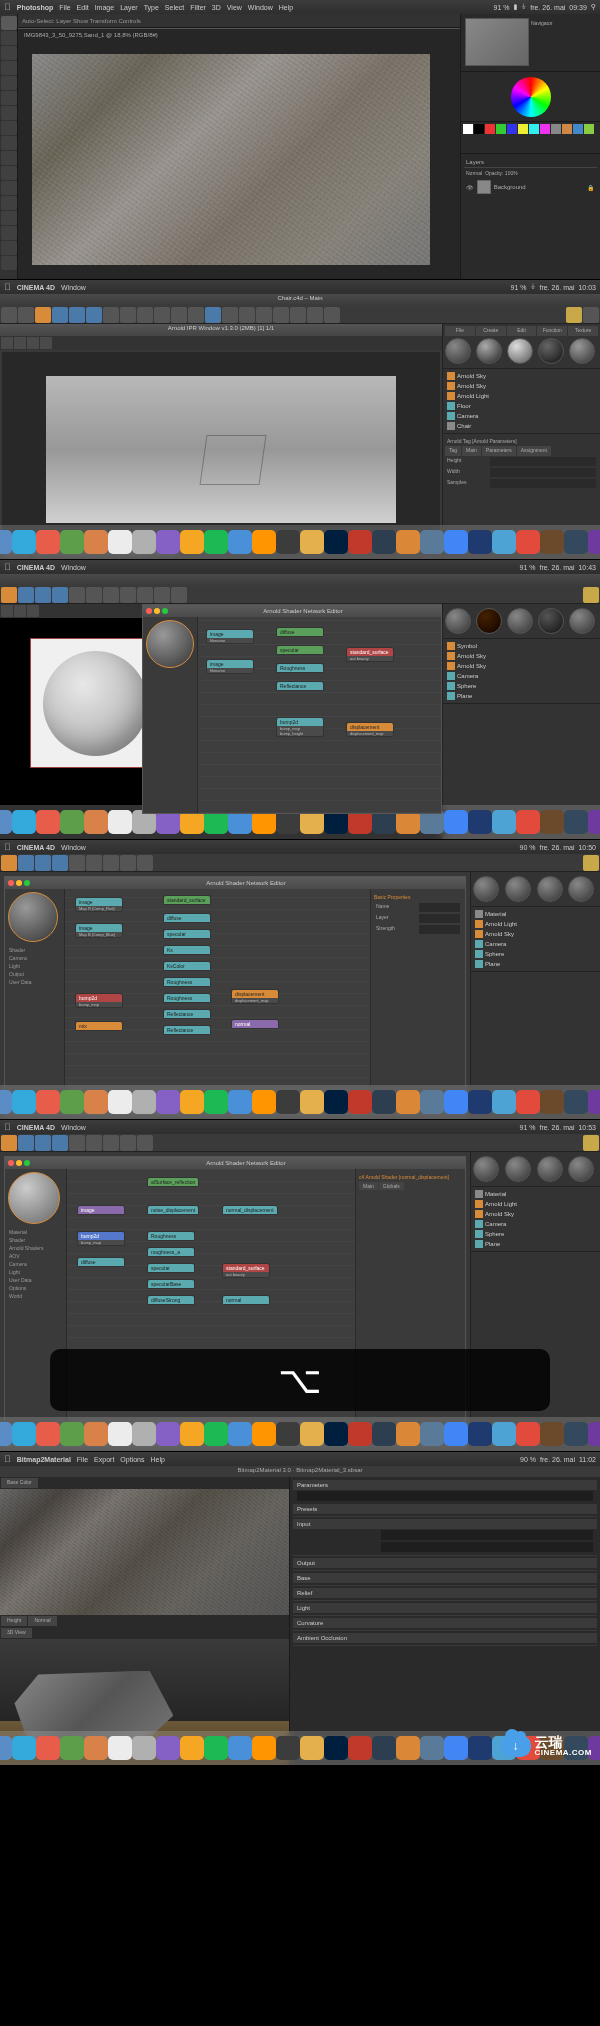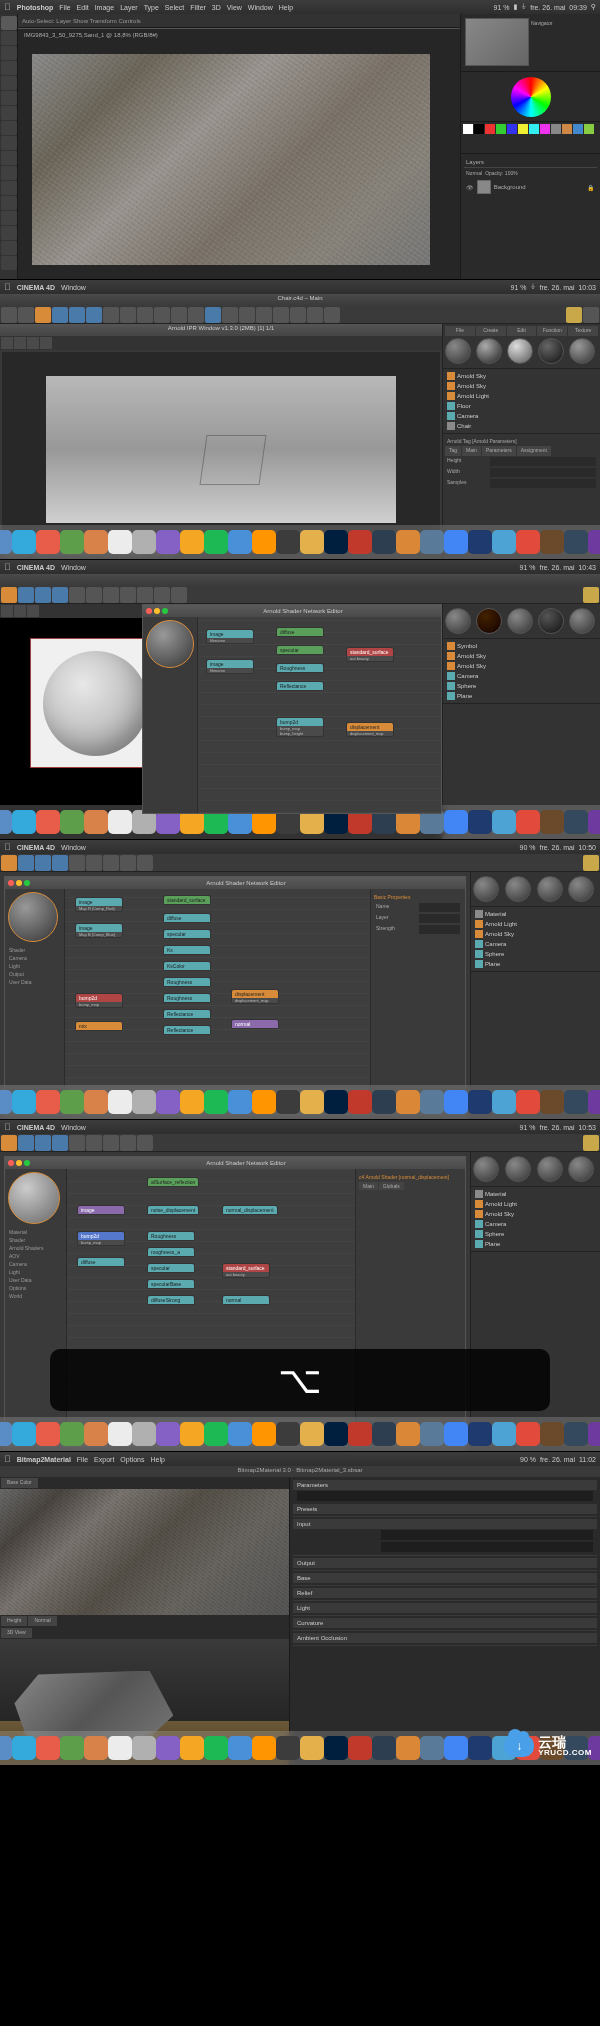--- a/index.html
+++ b/index.html
@@ -1010,16 +1010,16 @@
       <div class="dock-ico" style="background: rgb(106, 74, 42);"></div>
       <div class="dock-ico" style="background: rgb(52, 73, 94);"></div>
       <div class="dock-ico" style="background: rgb(110, 58, 160);"></div>
     </div>
   <div class="watermark">
     <div class="wm-cloud">
         <span class="wm-arrow">↓</span>
       </div>
     <div class="wm-text">
       <span class="wm-cn">云瑞</span>
-      <span class="wm-url">YRUCD.COM</span>
+      <span class="wm-url">CINEMA.COM</span>
     </div>
   </div>
 </div>
 
 </body></html>

